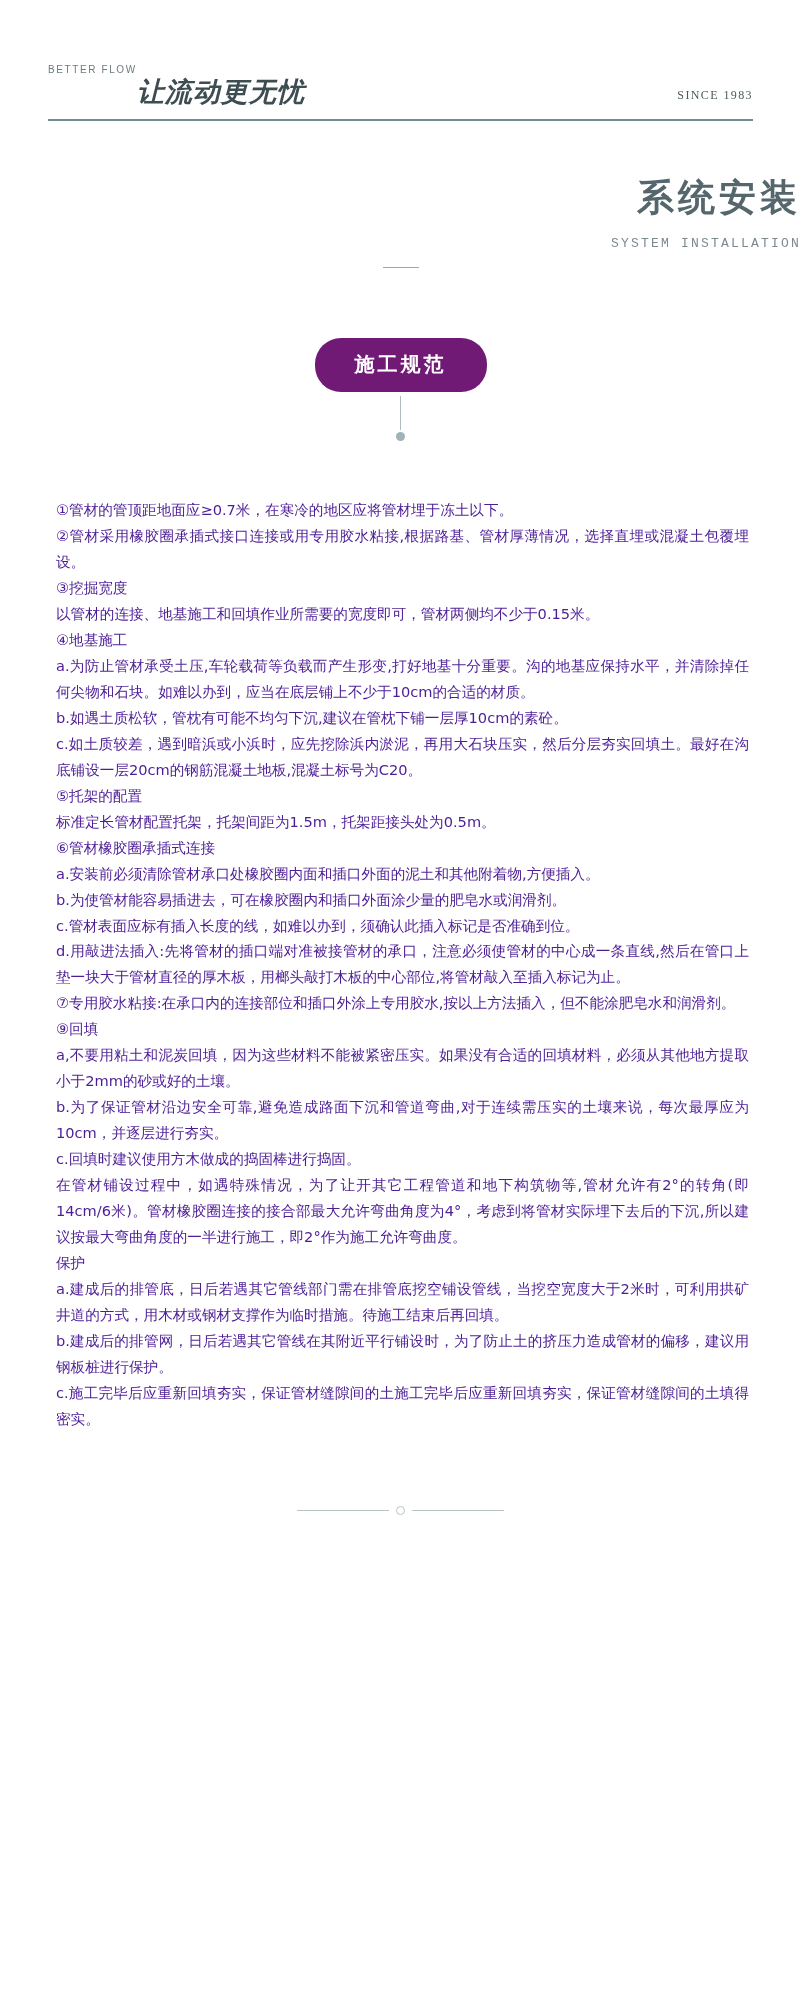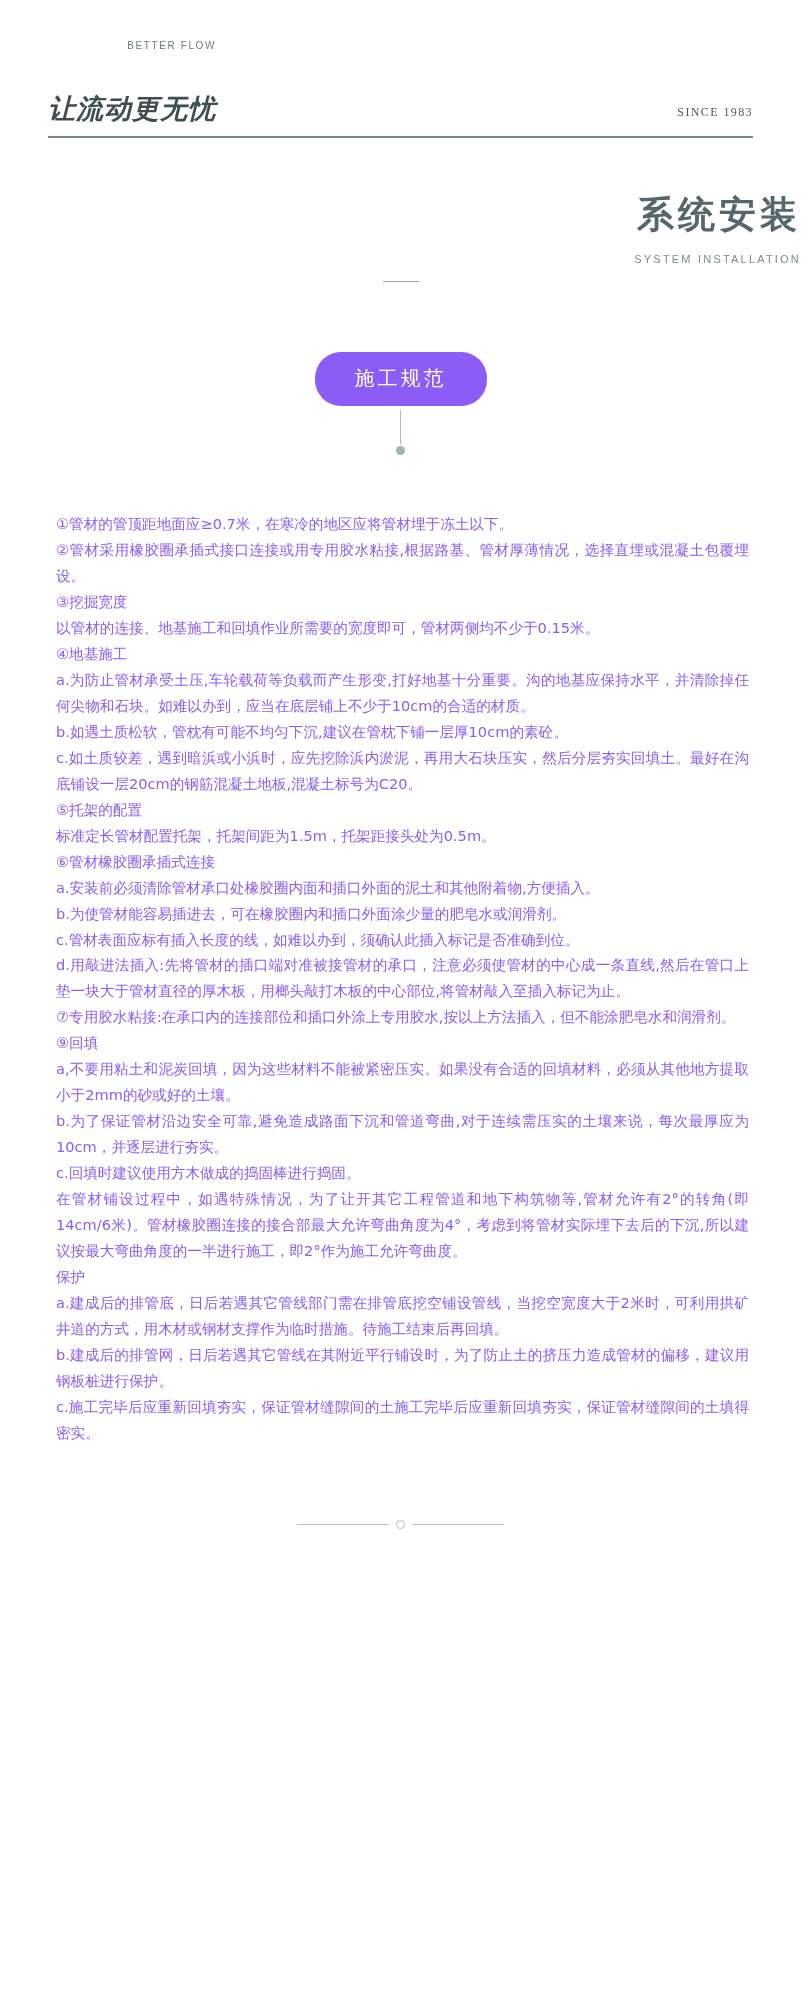--- a/index.html
+++ b/index.html
@@ -30,22 +30,21 @@
   }
   .header-inner {
     display: flex;
     align-items: flex-end;
     justify-content: space-between;
     padding-bottom: 14px;
     border-bottom: 2px solid #6f8b93;
   }
   .brand {
     display: flex;
-    flex-direction: column;
-    align-items: flex-end;
+    align-items: center;
   }
   .brand-en {
     font-size: 10px;
     letter-spacing: 1.6px;
     color: #6b7b80;
     margin-bottom: 6px;
     font-family: "Liberation Sans", sans-serif;
   }
   .brand-cn {
     font-size: 27px;
@@ -72,44 +71,44 @@
   }
   .title-cn {
     font-size: 37px;
     font-weight: bold;
     color: #55666c;
     letter-spacing: 4px;
     font-family: "DejaVu Sans", "Liberation Sans", sans-serif;
   }
   .title-en {
     margin-top: 13px;
-    font-size: 11px;
+    font-size: 13px;
     letter-spacing: 2.2px;
     color: #7c8a8f;
-    font-family: Liberation Sans, sans-serif;
+    font-family: Liberation Mono, monospace;
   }
   .title-rule {
     width: 36px;
     height: 1px;
     background: #9aa7ab;
     margin: 16px auto 0 auto;
   }
 
   
   .pill-wrap {
     margin-top: 70px;
     display: flex;
     flex-direction: column;
     align-items: center;
   }
   .pill {
-    background: #8b5cf6;
+    background: #701a75;
     color: #ffffff;
     font-size: 20px;
-    font-weight: normal;
+    font-weight: bold;
     letter-spacing: 3px;
     border-radius: 26px;
     padding: 13px 40px 14px 40px;
     font-family: "DejaVu Sans", "Liberation Sans", sans-serif;
   }
   .pill-line {
     width: 1px;
     height: 34px;
     background: #aebbbf;
     margin-top: 4px;
@@ -123,21 +122,21 @@
   }
 
   
   .content {
     margin-top: 56px;
     padding: 0 52px 0 56px;
   }
   .para {
     font-size: 14.6px;
     line-height: 1.78;
-    color: #8b5cf6;
+    color: #4c1d95;
     margin: 0;
     text-align: justify;
     font-family: "DejaVu Sans", "Liberation Sans", sans-serif;
   }
   .para + .para { margin-top: 0; }
 
   
   .footer {
     margin-top: 74px;
     display: flex;

